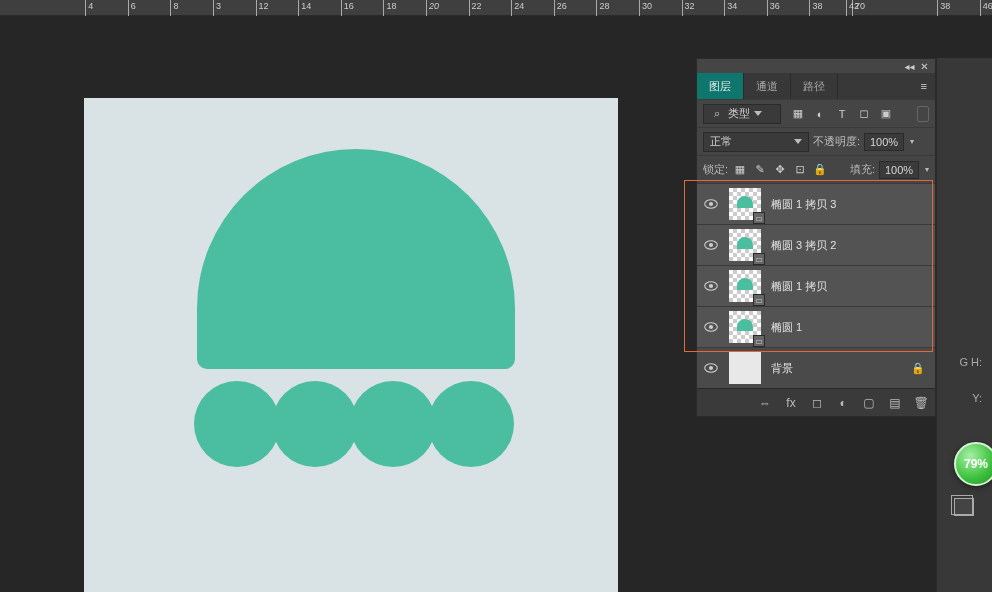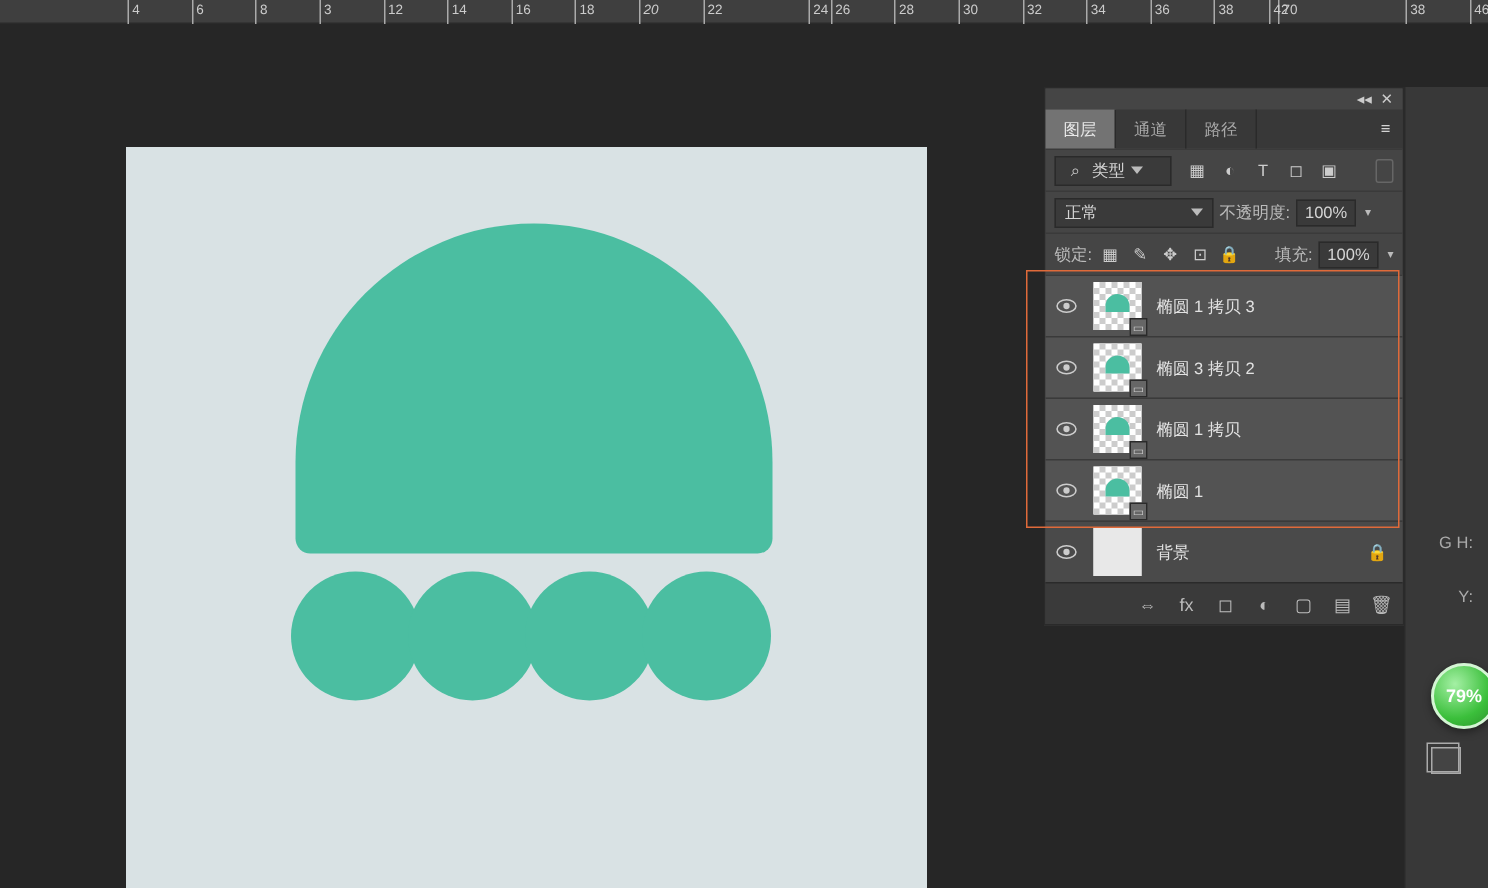--- a/index.html
+++ b/index.html
@@ -14,21 +14,21 @@
 .canvas { position: absolute; left: 84px; top: 82px; width: 534px; height: 494px; background: #d9e2e4; }
 .jelly-body { position: absolute; left: 113px; top: 51px; width: 318px; height: 220px; border-radius: 160px 160px 10px 10px; background: #4bbea1; }
 .jelly-b { position: absolute; bottom: 125px; width: 86px; height: 86px; background: #4bbea1; border-radius: 50%; }
 .jb1 { left: 110px; } .jb2 { left: 188px; } .jb3 { left: 266px; } .jb4 { left: 344px; }
 
 .panel { position: absolute; top: 58px; right: 56px; width: 240px; background: #454545; font-size: 11px; color: #d4d4d4; border: 1px solid #2a2a2a; }
 .panel-top { height: 14px; background: #454545; display:flex; justify-content:flex-end; padding: 0 6px; gap:6px; align-items:center; }
 .collapse-icon, .close-icon { width:9px; height:9px; display:flex; align-items:center; justify-content:center; color:#ccc; font-size:10px; cursor:pointer; }
 .panel-tabs { height: 26px; display: flex; align-items: stretch; background: #383838; }
 .tab { padding: 0 12px; display: flex; align-items: center; color: #a8a8a8; border-right: 1px solid #2a2a2a; cursor:pointer; }
-.tab.active { background: #737373; color: #e8e8e8; }
+.tab.active { background: #0f766e; color: #e8e8e8; }
 .tab-menu { margin-left: auto; padding: 0 8px; display:flex; align-items:center; }
 
 .panel-row { height: 28px; display: flex; align-items: center; padding: 0 6px; gap: 4px; background: #454545; border-top: 1px solid #3a3a3a; }
 .dropdown { height: 20px; background: #3a3a3a; border: 1px solid #2a2a2a; display: flex; align-items: center; padding: 0 6px; gap: 4px; }
 .type-filter { width: 78px; }
 .filter-icons { display: flex; gap: 8px; margin-left: 6px; }
 .ficon { width: 14px; height: 14px; display:flex; align-items:center; justify-content:center; color:#ccc; }
 
 .blend { width: 106px; }
 .label { color: #bbb; }
@@ -95,21 +95,21 @@
     </div>
     <div class="tick major" style="left: 383.4px;">
       <span>18</span>
     </div>
     <div class="tick major" style="left: 426px; font-style: italic;">
       <span>20</span>
     </div>
     <div class="tick major" style="left: 468.6px;">
       <span>22</span>
     </div>
-    <div class="tick major" style="left: 511.2px; margin-left: 28px;">
+    <div class="tick major" style="left: 511.2px;">
       <span>24</span>
     </div>
     <div class="tick major" style="left: 553.8px;">
       <span>26</span>
     </div>
     <div class="tick major" style="left: 596.4px;">
       <span>28</span>
     </div>
     <div class="tick major" style="left: 639px;">
       <span>30</span>

